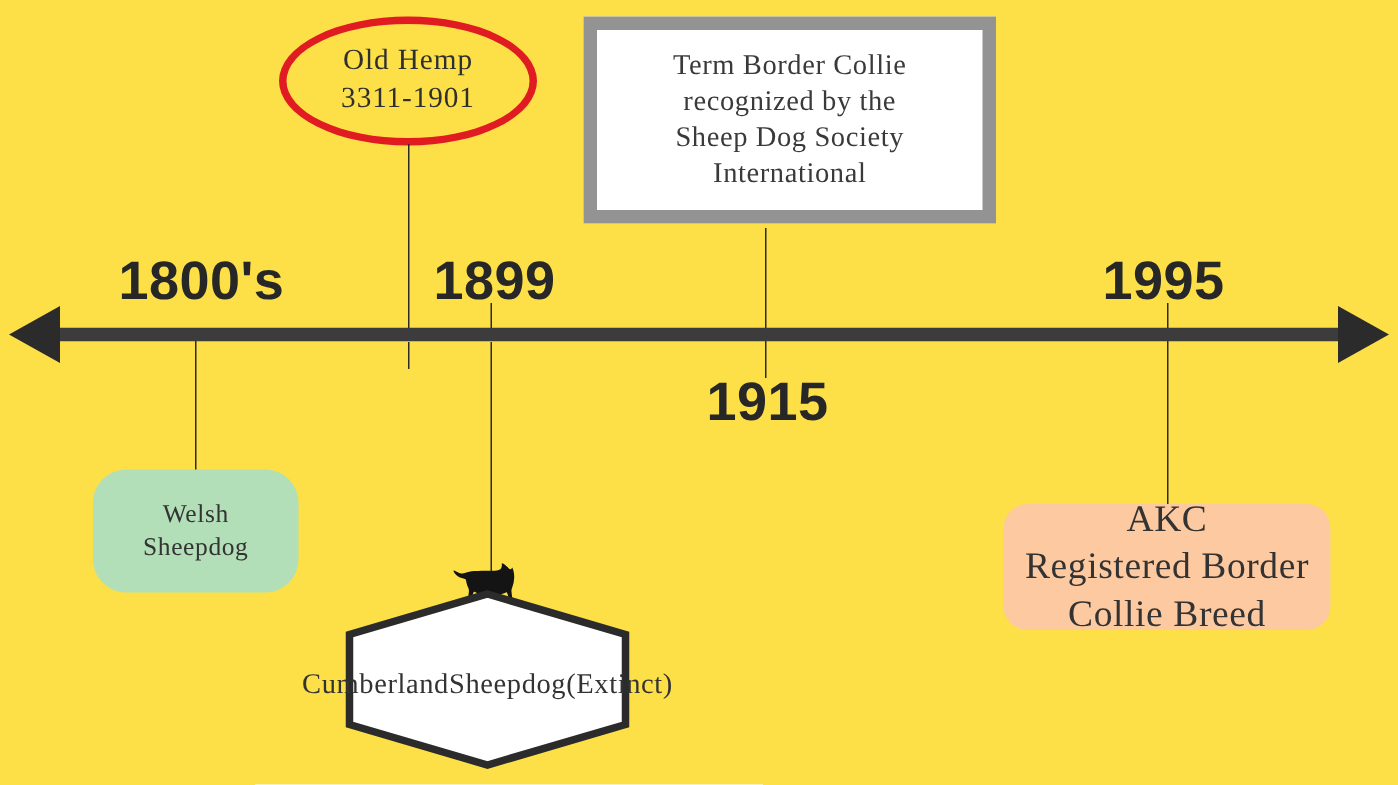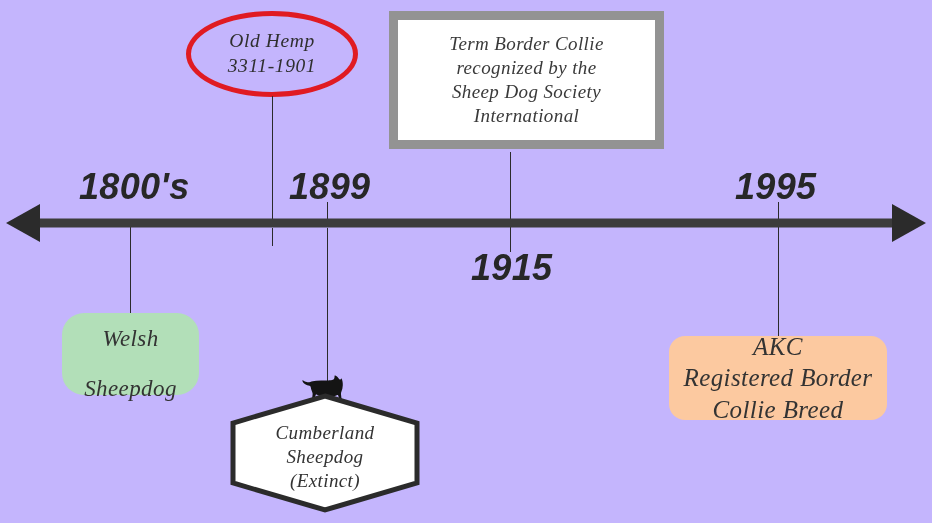--- a/index.html
+++ b/index.html
@@ -4,24 +4,23 @@
 <style>
   html, body {
     margin: 0;
     padding: 0;
     background: #ffffff;
   }
   #canvas {
     position: relative;
     width: 932px;
     height: 523px;
-    background: #c4b5fd;
+    background: #fde047;
     overflow: hidden;
     font-family: "Liberation Serif", "DejaVu Serif", serif;
-    font-style: italic;
   }
 
   
   .axis-svg {
     position: absolute;
     left: 0;
     top: 196px;
     width: 932px;
     height: 54px;
   }
@@ -99,26 +98,25 @@
     width: 137px;
     height: 82px;
     background: #b2dfb8;
     border-radius: 22px;
     display: flex;
     flex-direction: column;
     align-items: center;
     justify-content: center;
   }
   .green-box .line {
-    font-size: 23px;
+    font-size: 17px;
     color: #333333;
     line-height: 1.3;
     letter-spacing: 0.4px;
     white-space: nowrap;
-    margin-top: 20px;
   }
 
   
   .peach-box {
     position: absolute;
     left: 669px;
     top: 336px;
     width: 218px;
     height: 84px;
     background: #fcc9a0;
@@ -151,21 +149,20 @@
     width: 194px;
     height: 120px;
   }
   .hex-text {
     position: absolute;
     left: 0;
     top: 0;
     width: 194px;
     height: 120px;
     display: flex;
-    flex-direction: column;
     align-items: center;
     justify-content: center;
     padding-top: 8px;
     box-sizing: border-box;
   }
   .hex-text .line {
     font-size: 19px;
     color: #333333;
     line-height: 1.26;
     letter-spacing: 0.4px;

